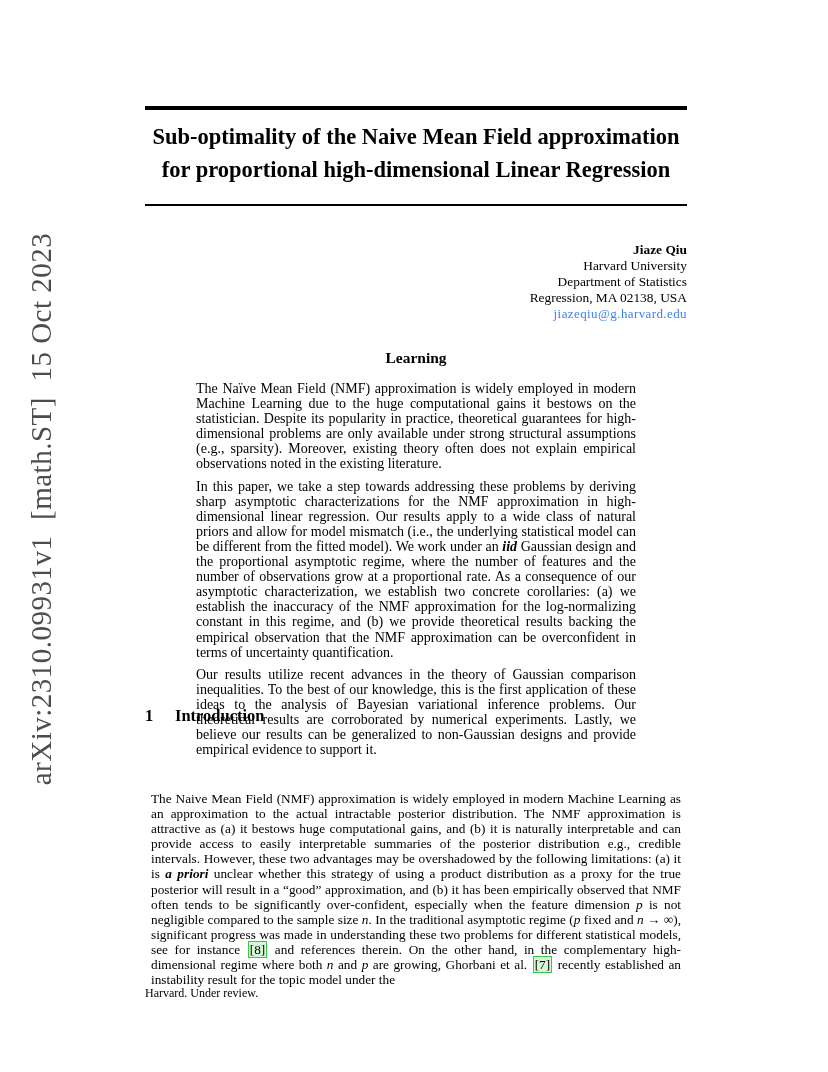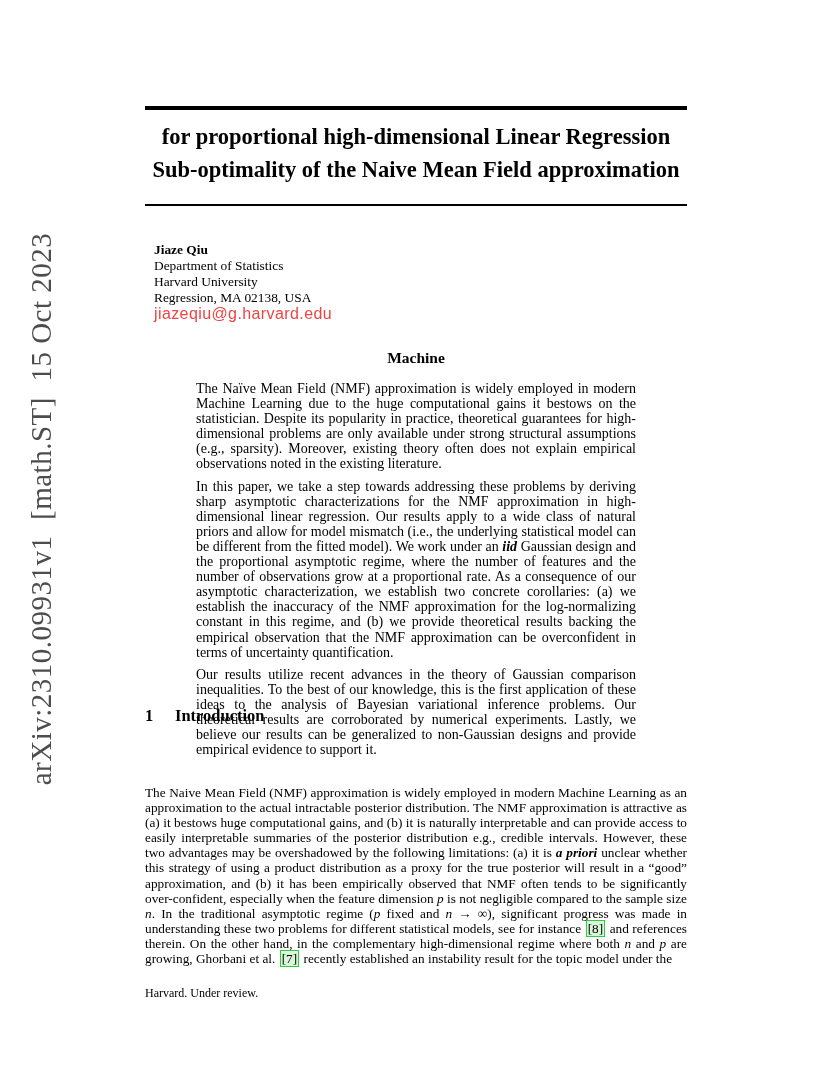--- a/index.html
+++ b/index.html
@@ -27,27 +27,27 @@
   .rule-thick { position: absolute; top: 106px; left: 0; width: 542px; height: 4px; background: var(--rule, #000); }
   .rule-thin  { position: absolute; top: 204px; left: 0; width: 542px; height: 2px; background: var(--rule, #000); }
 
   .paper-title {
     position: absolute; top: 120px; left: 0; width: 542px;
     text-align: center; font-weight: bold; font-size: 22.5px; line-height: 33px;
   }
   .paper-title div { white-space: nowrap; }
 
   .author-block {
-    position: absolute; top: 242px; left: 9px; width: 542px;
-    text-align: left; font-size: 13.4px; line-height: 16px;
+    position: absolute; top: 242px; left: 0; width: 542px;
+    text-align: right; font-size: 13.4px; line-height: 16px;
   }
   .author-name { font-weight: bold; }
   .author-email {
-    font-family: Liberation Sans, sans-serif;
-    font-size: 16px; letter-spacing: 0.4px; color: #ef4444;
+    font-family: Liberation Serif, serif;
+    font-size: 13px; letter-spacing: 0.4px; color: #3b82f6;
   }
 
   .abstract-heading {
     position: absolute; top: 349px; left: 0; width: 542px;
     text-align: center; font-weight: bold; font-size: 15.5px;
   }
   .abstract-body {
     position: absolute; top: 381px; left: 51px; width: 440px;
     font-size: 14px; line-height: 15.1px; text-align: justify;
   }
@@ -56,21 +56,21 @@
   .section-heading {
     position: absolute; top: 706px; left: 0; width: 542px;
     font-weight: bold; font-size: 16.5px;
   }
   .section-number { display: inline-block; min-width: 30px; }
 
   .intro-body {
     position: absolute; top: 785px; left: 0; width: 542px;
     font-size: 13.3px; line-height: 15.1px; text-align: justify;
   }
-  .intro-body p { margin: 0; }
+  .intro-body p { margin: 6px; }
 
   .page-footer {
     position: absolute; top: 986px; left: 145px;
     font-size: 12px;
   }
 
   
   .run-i   { font-style: italic; font-weight: bold; }
   .run-math{ font-style: italic; }
   .run-cite{
@@ -87,35 +87,35 @@
 
 <div id="page">
 
   <div class="watermark">arXiv:2310.09931v1  [math.ST]  15 Oct 2023</div>
 
   <div class="content">
 
     <div class="rule-thick"></div>
 
     <div class="paper-title">
+      <div>Sub-optimality of the Naive Mean Field approximation</div>
       <div>for proportional high-dimensional Linear Regression</div>
-      <div>Sub-optimality of the Naive Mean Field approximation</div>
     </div>
 
     <div class="rule-thin"></div>
 
     <div class="author-block">
       <div class="author-name">Jiaze Qiu</div>
+      <div>Harvard University</div>
       <div>Department of Statistics</div>
-      <div>Harvard University</div>
       <div>Regression, MA 02138, USA</div>
       <div class="author-email">jiazeqiu@g.harvard.edu</div>
     </div>
 
-    <div class="abstract-heading">Machine</div>
+    <div class="abstract-heading">Learning</div>
 
     <div class="abstract-body">
       <p><span>The Naïve Mean Field (NMF) approximation is widely employed in modern Machine Learning due to the huge computational gains it bestows on the statistician. Despite its popularity in practice, theoretical guarantees for high-dimensional problems are only available under strong structural assumptions (e.g., sparsity). Moreover, existing theory often does not explain empirical observations noted in the existing literature.</span></p>
       <p><span>In this paper, we take a step towards addressing these problems by deriving sharp asymptotic characterizations for the NMF approximation in high-dimensional linear regression. Our results apply to a wide class of natural priors and allow for model mismatch (i.e., the underlying statistical model can be different from the fitted model). We work under an </span><span class="run-i">iid</span><span> Gaussian design and the proportional asymptotic regime, where the number of features and the number of observations grow at a proportional rate. As a consequence of our asymptotic characterization, we establish two concrete corollaries: (a) we establish the inaccuracy of the NMF approximation for the log-normalizing constant in this regime, and (b) we provide theoretical results backing the empirical observation that the NMF approximation can be overconfident in terms of uncertainty quantification.</span></p>
       <p><span>Our results utilize recent advances in the theory of Gaussian comparison inequalities. To the best of our knowledge, this is the first application of these ideas to the analysis of Bayesian variational inference problems. Our theoretical results are corroborated by numerical experiments. Lastly, we believe our results can be generalized to non-Gaussian designs and provide empirical evidence to support it.</span></p>
     </div>
 
     <div class="section-heading">
       <span class="section-number">1</span><span>Introduction</span>
     </div>

